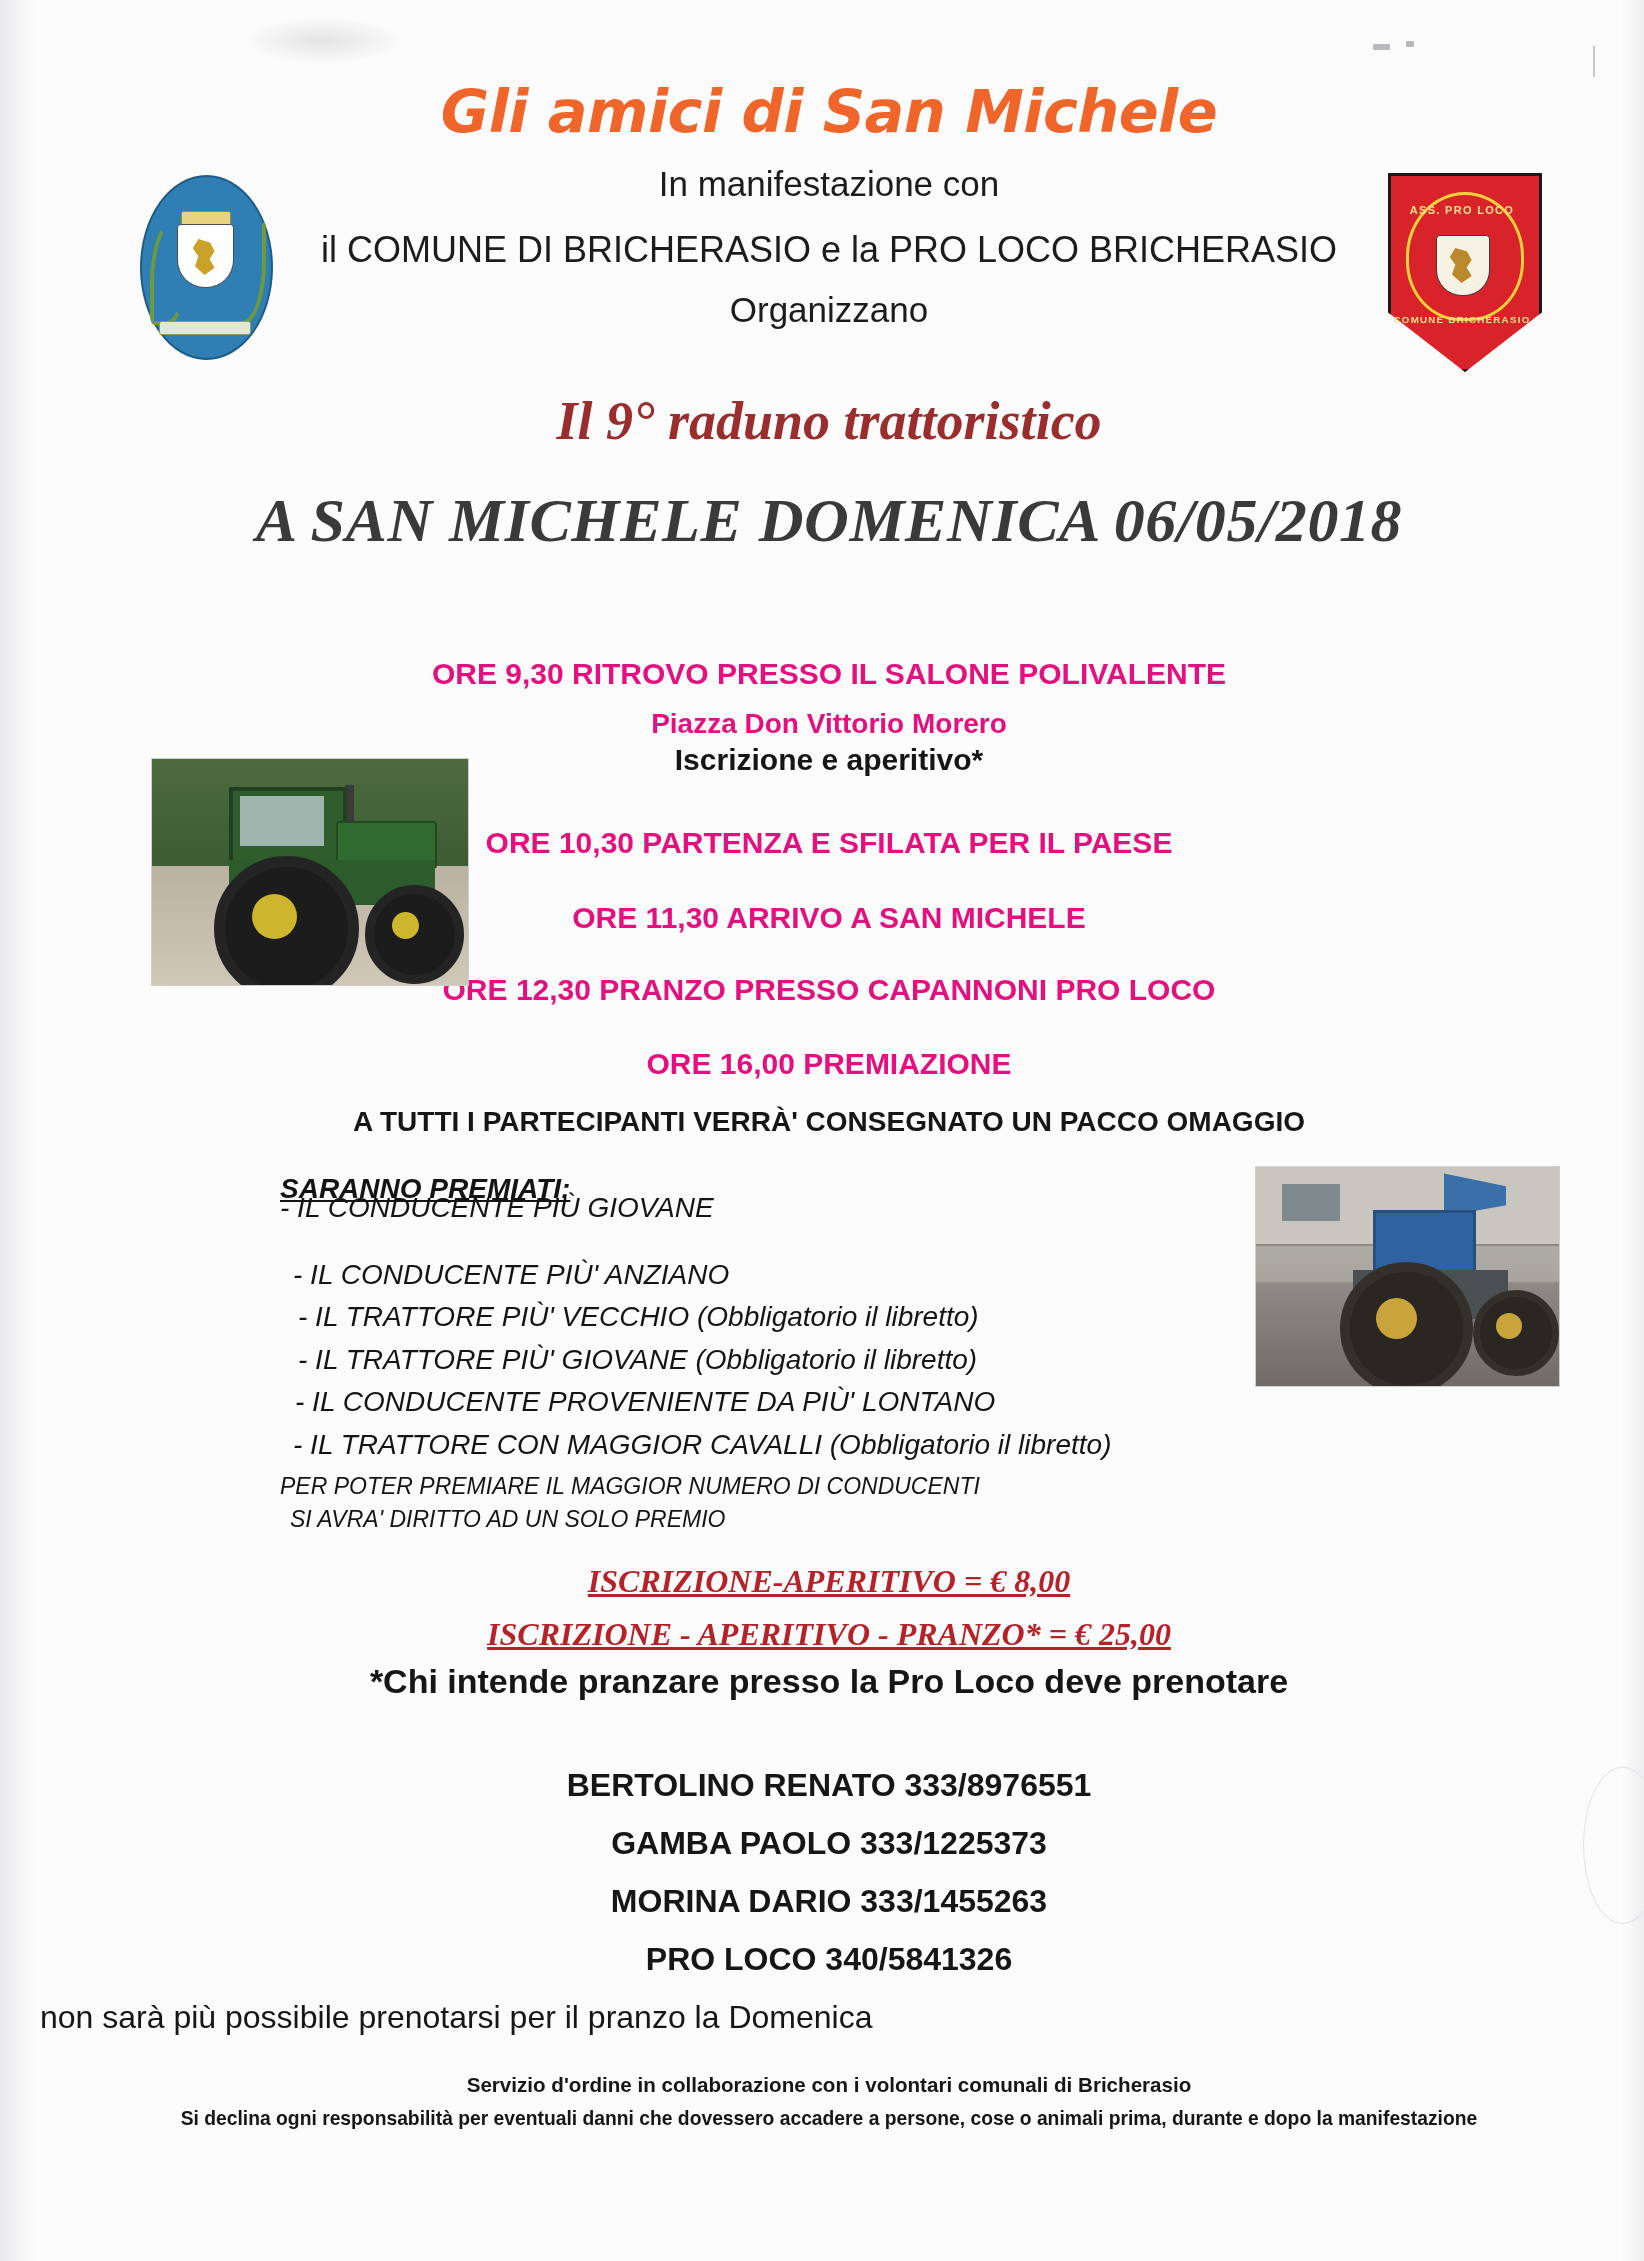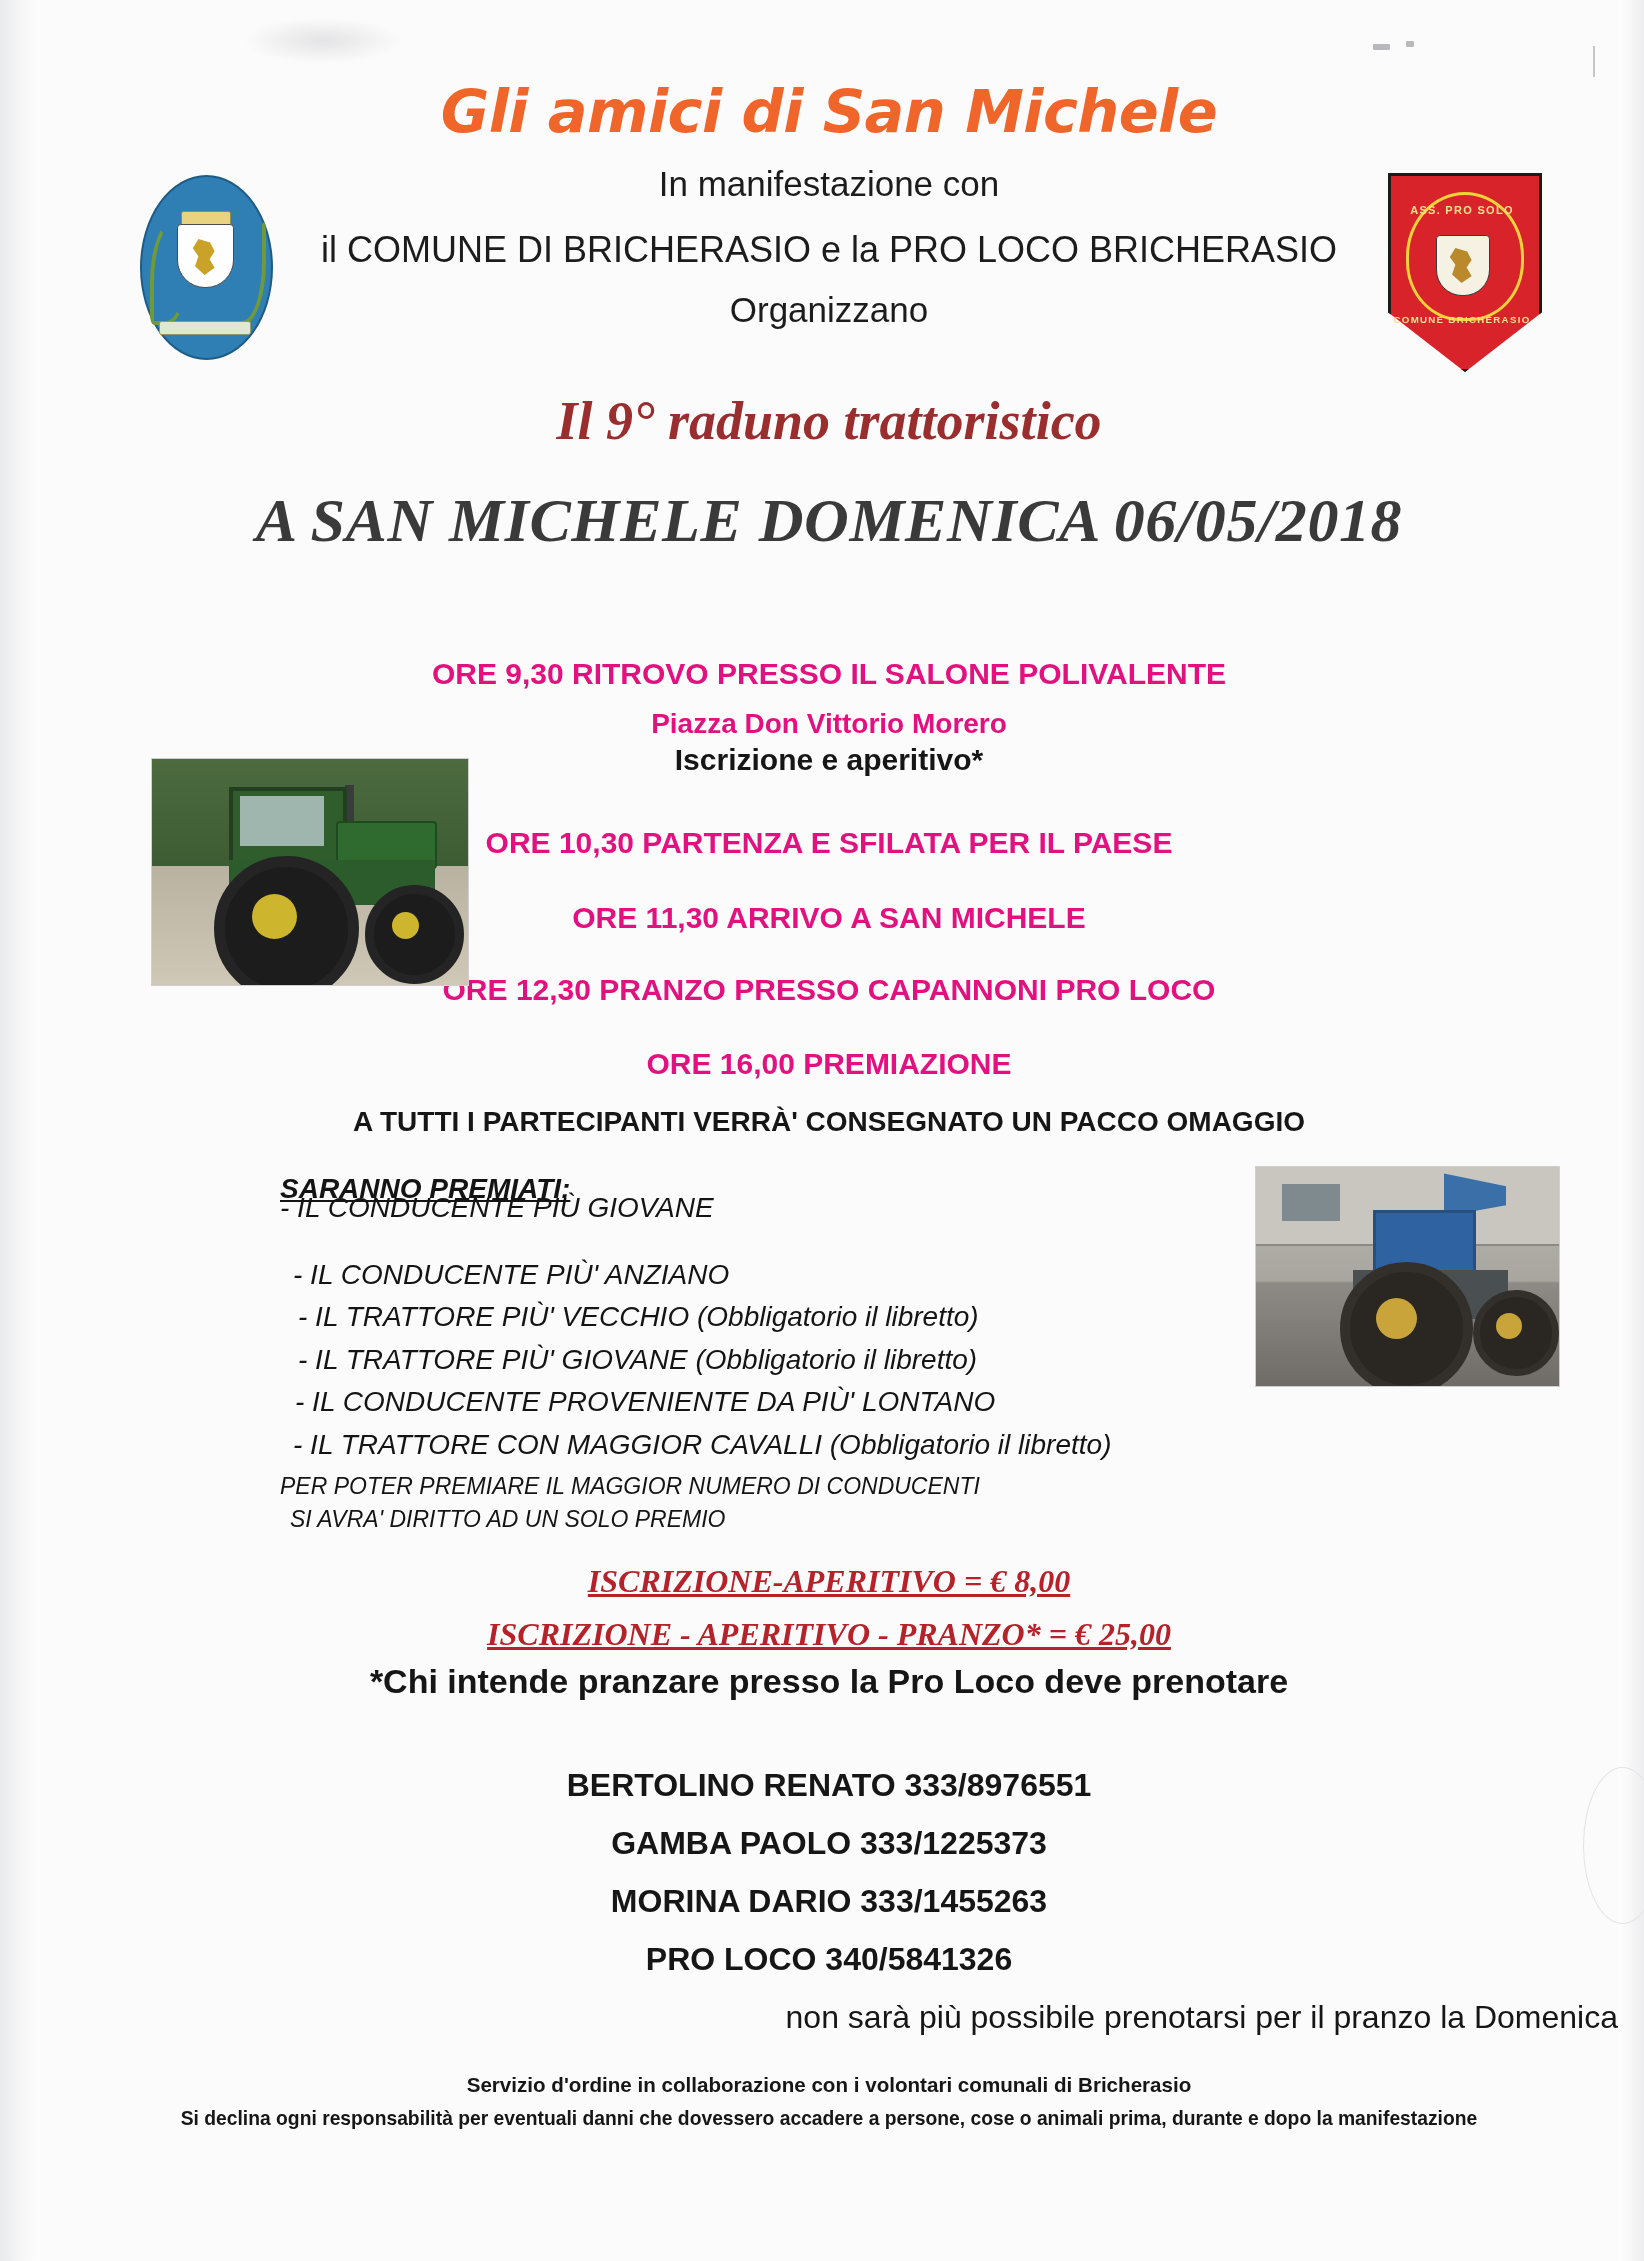--- a/index.html
+++ b/index.html
@@ -412,21 +412,21 @@
     font-weight: bold;
     color: #161616;
   }
   .c1 { top: 1767px; }
   .c2 { top: 1825px; }
   .c3 { top: 1883px; }
   .c4 { top: 1941px; }
   .closing {
     position: absolute;
     width: 1578px;
-    text-align: right;
+    text-align: left;
     top: 1999px;
     font-size: 32px;
     color: #161616;
   }
 
   
   .footer1 {
     position: absolute;
     width: 1578px;
     text-align: center;
@@ -470,21 +470,21 @@
       <div class="wreath-r"></div>
       <div class="crown"></div>
       <div class="shield"></div>
       <div class="lion"></div>
       <div class="banner"></div>
     </div>
 
     <div class="crest-proloco">
       <div class="badge"></div>
       <div class="ring"></div>
-      <div class="topline">ASS. PRO SOLO</div>
+      <div class="topline">ASS. PRO LOCO</div>
       <div class="inner-shield"></div>
       <div class="inner-lion"></div>
       <div class="bottomline">COMUNE BRICHERASIO</div>
     </div>
 
     <div class="event-sub">Il 9° raduno trattoristico</div>
     <div class="event-main">A SAN MICHELE DOMENICA 06/05/2018</div>
 
     <div class="prog-line p1">ORE 9,30 RITROVO PRESSO IL SALONE POLIVALENTE</div>
     <div class="prog-line sub p2">Piazza Don Vittorio Morero</div>

